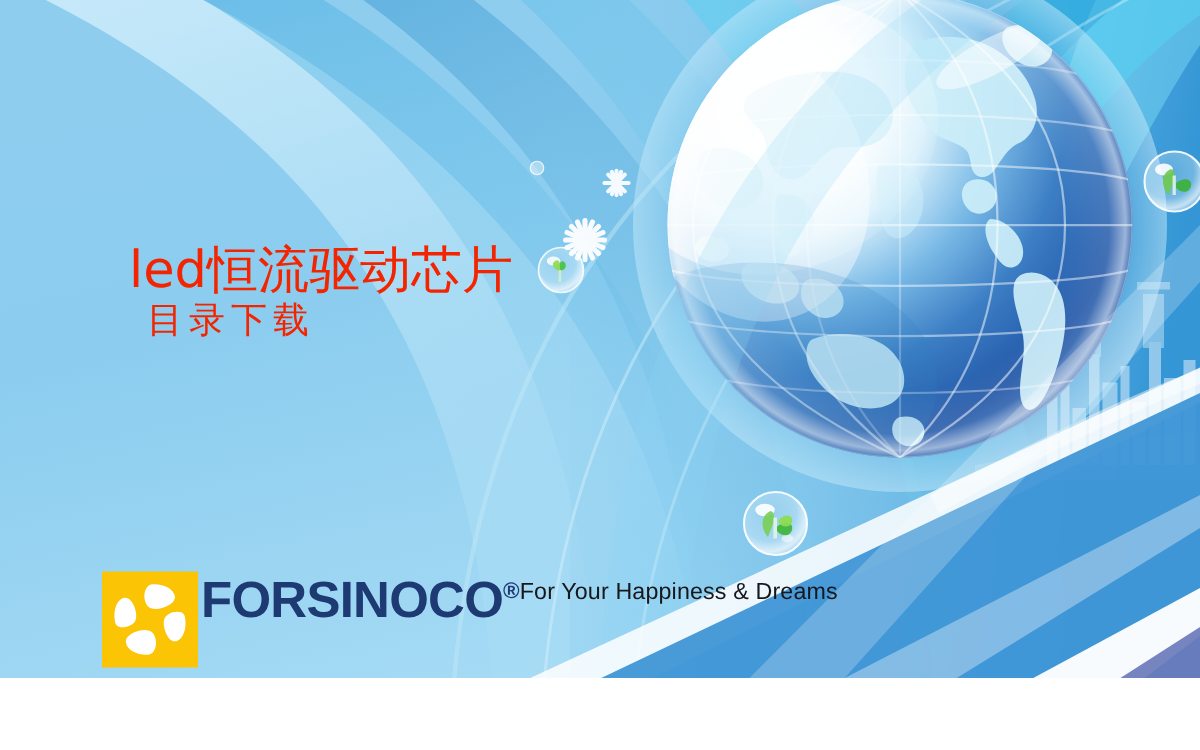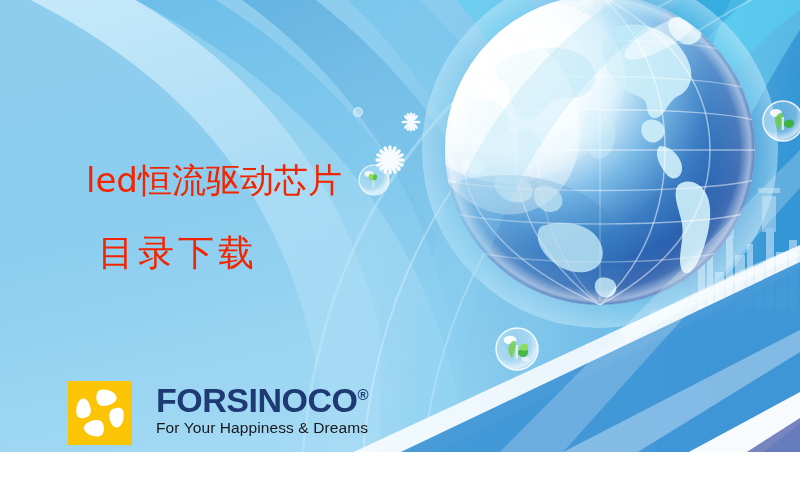--- a/index.html
+++ b/index.html
@@ -35,23 +35,23 @@
     line-height: 1.0;
     white-space: nowrap;
     letter-spacing: 0px;
   }
   .headline .line1 {
     display: block;
     font-size: 34px;
   }
   .headline .line2 {
     display: block;
-    margin-top: 38px;
+    margin-top: 4px;
     margin-left: 12px;
-    font-size: 36px;
+    font-size: 24px;
     letter-spacing: 4px;
   }
 
   
   .logo-lockup {
     position: absolute;
     left: 68px;
     top: 381px;
     z-index: 40;
     display: flex;
@@ -59,24 +59,24 @@
   }
   .logo-mark {
     width: 64px;
     height: 64px;
     background: #fbc404;
     flex: 0 0 auto;
     position: relative;
   }
   .logo-mark svg { display: block; }
   .logo-text {
-    margin-left: 24px;
+    margin-left: 2px;
     padding-top: 3px;
     display: flex;
-    flex-direction: column;
+    flex-direction: row;
   }
   .brand-name {
     font-family: "Liberation Sans", sans-serif;
     font-weight: bold;
     font-size: 34px;
     line-height: 0.96;
     color: #1d3a73;
     letter-spacing: -0.5px;
     white-space: nowrap;
   }

